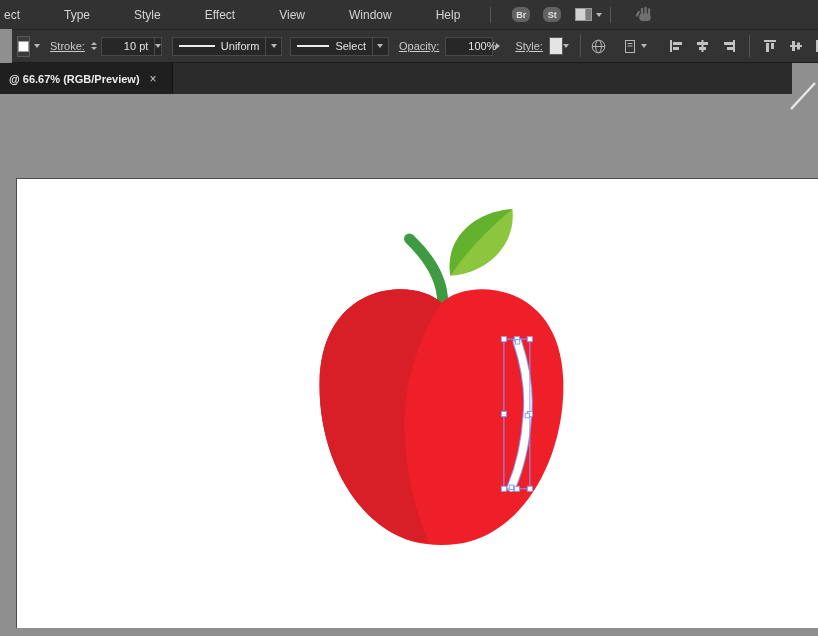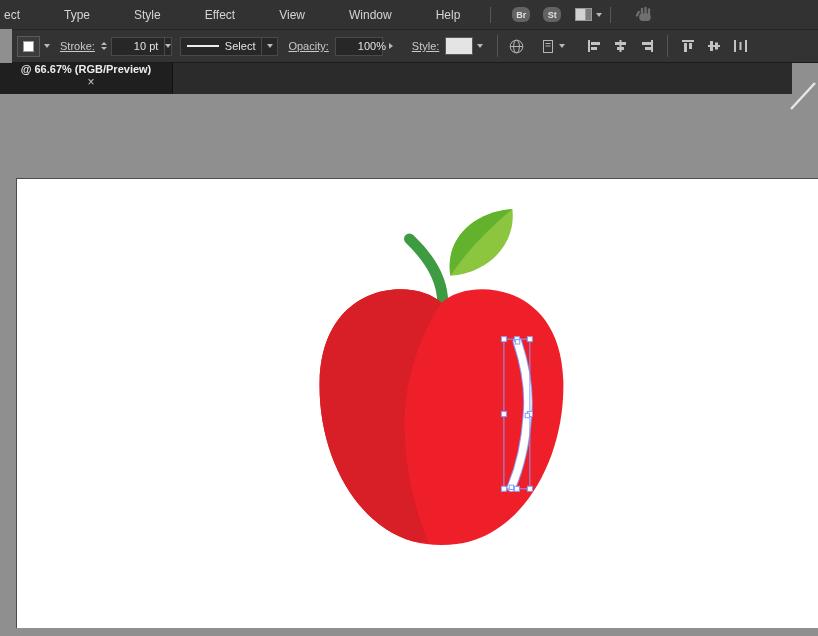--- a/index.html
+++ b/index.html
@@ -53,21 +53,21 @@
   .style-dd{width:26px;height:16px;background:#e4e4e4;border:1px solid #585858;margin-left:6px;}
   .style-chev{width:14px;height:19px;display:flex;align-items:center;justify-content:center;}
   .cb-sep{width:1px;height:22px;background:#565656;margin:0 10px;}
   .icon-btn{display:flex;align-items:center;justify-content:center;}
   .align-group{display:flex;align-items:center;gap:11px;margin-left:22px;}
   
   #tab-bar{position:absolute;left:0;top:63px;width:818px;height:31px;background:#2b2b2b;display:flex;z-index:4;}
   .doc-tab{
     width:173px;height:100%;background:#1f1f1f;border-right:1px solid #121212;
     display:flex;align-items:center;padding:0 9px;box-sizing:border-box;
-    font-size:11px;font-weight:bold;color:#ededed;white-space:nowrap;overflow:hidden;flex-direction:column;
+    font-size:11px;font-weight:bold;color:#ededed;white-space:nowrap;overflow:hidden;
   }
   .doc-tab .close{margin-left:10px;font-weight:normal;font-size:12px;color:#c9c9c9;}
   .tab-corner{position:absolute;right:0;top:63px;width:26px;height:31px;background:#8f8f8f;z-index:4;}
   #corner-line{position:absolute;right:0;top:80px;width:30px;height:32px;z-index:6;}
   
   #canvas{position:absolute;left:0;top:94px;width:818px;height:542px;background:#8f8f8f;}
   #artboard{
     position:absolute;left:16px;top:84px;right:0;bottom:8px;background:#ffffff;
     border-top:1px solid #4b4b4b;border-left:1px solid #4b4b4b;box-sizing:border-box;
   }
@@ -123,20 +123,27 @@
     <div class="tri-u"></div>
     <div class="tri-dn-sm"></div>
   </div>
   <div class="field" style="width:61px;">
     <span class="val">10 pt</span>
     <div class="dd-btn" style="margin-left:auto;">
       <div class="tri-d"></div>
     </div>
   </div>
 
+  <div class="combo">
+    <div class="wline"></div>
+    <span class="cval">Uniform</span>
+    <div class="dd-btn">
+      <div class="tri-d"></div>
+    </div>
+  </div>
 
   <div class="combo" style="margin-left:8px;">
     <div class="wline" style="width:32px;"></div>
     <span class="cval">Select</span>
     <div class="dd-btn">
       <div class="tri-d"></div>
     </div>
   </div>
 
   <span class="ulabel">Opacity:</span>

